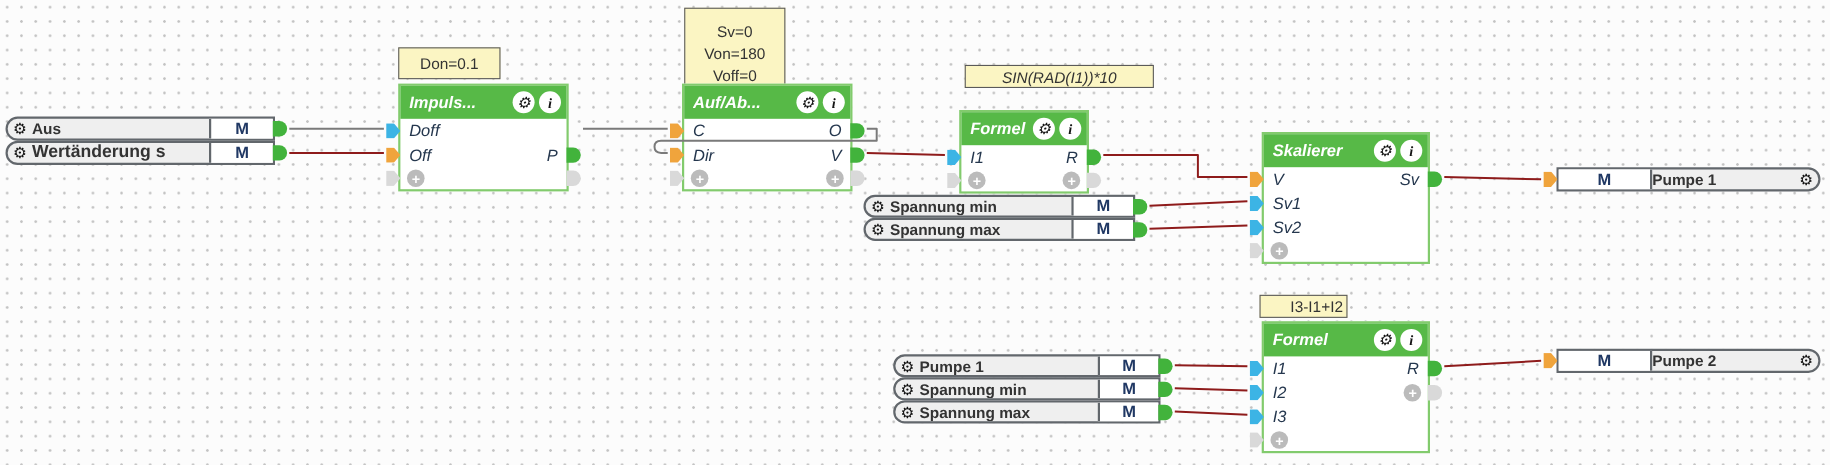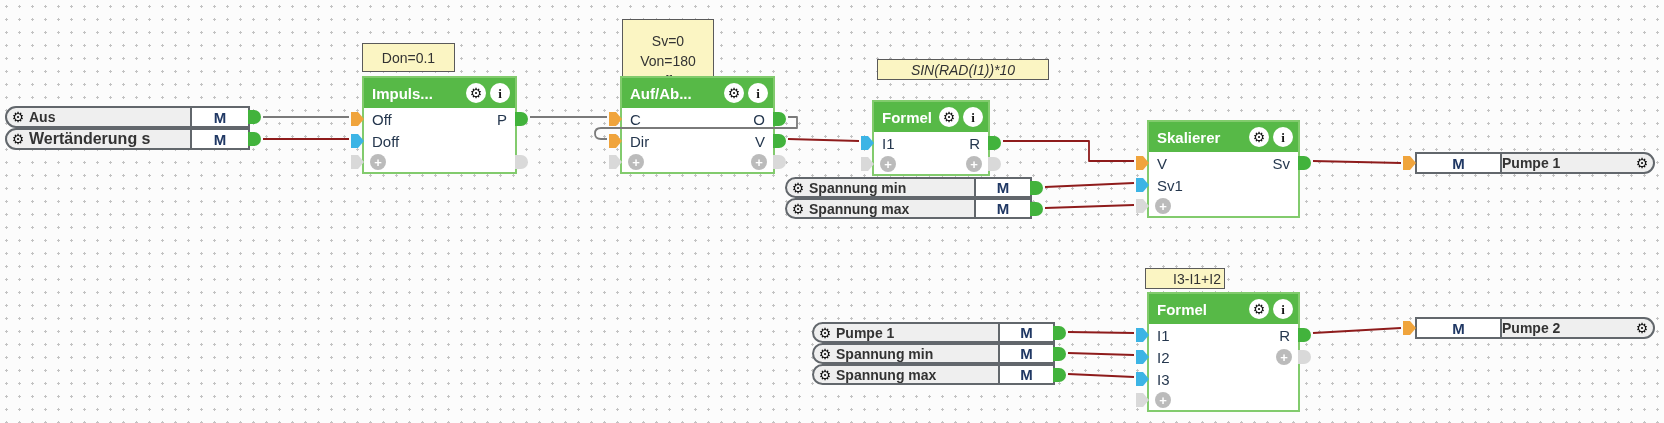--- a/index.html
+++ b/index.html
@@ -4,21 +4,21 @@
 <style>
   html,body{margin:0;padding:0;background:#fff;}
   .canvas{
     position:relative;width:1664px;height:423px;overflow:hidden;
     background-color:#fcfcfc;
     background-image:radial-gradient(circle,#c3c3c3 1.1px,transparent 1.3px);
     background-size:13px 13px;
     font-family:"Liberation Sans",sans-serif;
   }
   
-  .block{position:absolute;background:#fff;border:2px solid #82cb6d;box-sizing:border-box;z-index:2;}
+  .block{position:absolute;background:#fff;border:2px solid #82cb6d;box-sizing:border-box;z-index:2;font-style:italic;}
   .hdr{height:30px;background:#57b947;display:flex;align-items:center;gap:4px;padding:0 5px 0 8px;}
   .hdr .title{color:#fff;font-weight:bold;font-size:15px;flex:1;white-space:nowrap;overflow:hidden;}
   .hicon{width:20px;height:20px;border-radius:50%;background:#fff;color:#151515;
          display:flex;align-items:center;justify-content:center;font-size:14px;flex:none;line-height:1;}
   .hicon.info{font-weight:bold;font-size:13px;font-family:"Liberation Serif",serif;}
   .row{position:relative;height:22px;display:flex;align-items:center;font-size:15px;color:#25374e;}
   .row.plus{height:20px;}
   .pname{padding-left:8px;}
   .pout{margin-left:auto;padding-right:8px;}
   .plusc{width:16px;height:16px;border-radius:50%;background:#bbb;color:#fff;font-weight:bold;font-size:13px;
@@ -67,48 +67,48 @@
   <div class="conn in" style="left:5px;top:128px;width:245px;height:22px;">
     <span class="gear-s">⚙</span>
     <span class="clabel small">Wertänderung s</span>
     <span class="mcell" style="width:56px;">M</span>
     <span class="nub green"></span>
   </div>
 
   <div class="ylabel" style="left:362px;top:43px;width:93px;height:29px;">
     <span>Don=0.1</span>
   </div>
-  <div class="ylabel" style="left:622px;top:7px;width:92px;height:84px;margin-top:12px;">
+  <div class="ylabel" style="left:622px;top:7px;width:92px;height:84px;">
     <span>Sv=0</span>
     <span>Von=180</span>
     <span>Voff=0</span>
   </div>
   <div class="ylabel" style="left:877px;top:59px;width:172px;height:21px;font-style:italic;">
     <span>SIN(RAD(I1))*10</span>
   </div>
   <div class="ylabel" style="left:1145px;top:268px;width:80px;height:21px;padding-left:24px;">
     <span>I3-I1+I2</span>
   </div>
 
   <div class="block" style="left:362px;top:76px;width:155px;">
     <div class="hdr">
       <span class="title">Impuls...</span>
       <span class="hicon">⚙</span>
       <span class="hicon info">i</span>
     </div>
     <div class="row">
+      <span class="arrow blue"></span>
+      <span class="pname">Doff</span>
+    </div>
+    <div class="row">
       <span class="arrow orange"></span>
       <span class="pname">Off</span>
       <span class="pout">P</span>
       <span class="nub green"></span>
     </div>
-    <div class="row">
-      <span class="arrow blue"></span>
-      <span class="pname">Doff</span>
-    </div>
     <div class="row plus">
       <span class="arrow grey"></span>
       <span class="plusc">+</span>
       <span class="nub grey"></span>
     </div>
   </div>
 
   <div class="block" style="left:620px;top:76px;width:155px;">
     <div class="hdr">
       <span class="title">Auf/Ab...</span>
@@ -176,20 +176,24 @@
     </div>
     <div class="row">
       <span class="arrow orange"></span>
       <span class="pname">V</span>
       <span class="pout">Sv</span>
       <span class="nub green"></span>
     </div>
     <div class="row">
       <span class="arrow blue"></span>
       <span class="pname">Sv1</span>
+    </div>
+    <div class="row">
+      <span class="arrow blue"></span>
+      <span class="pname">Sv2</span>
     </div>
     <div class="row plus">
       <span class="arrow grey"></span>
       <span class="plusc">+</span>
     </div>
   </div>
 
   <div class="conn out" style="left:1415px;top:152px;width:240px;height:22px;">
     <span class="arrow orange" style="left:-14px;"></span>
     <span class="mcell">M</span>

